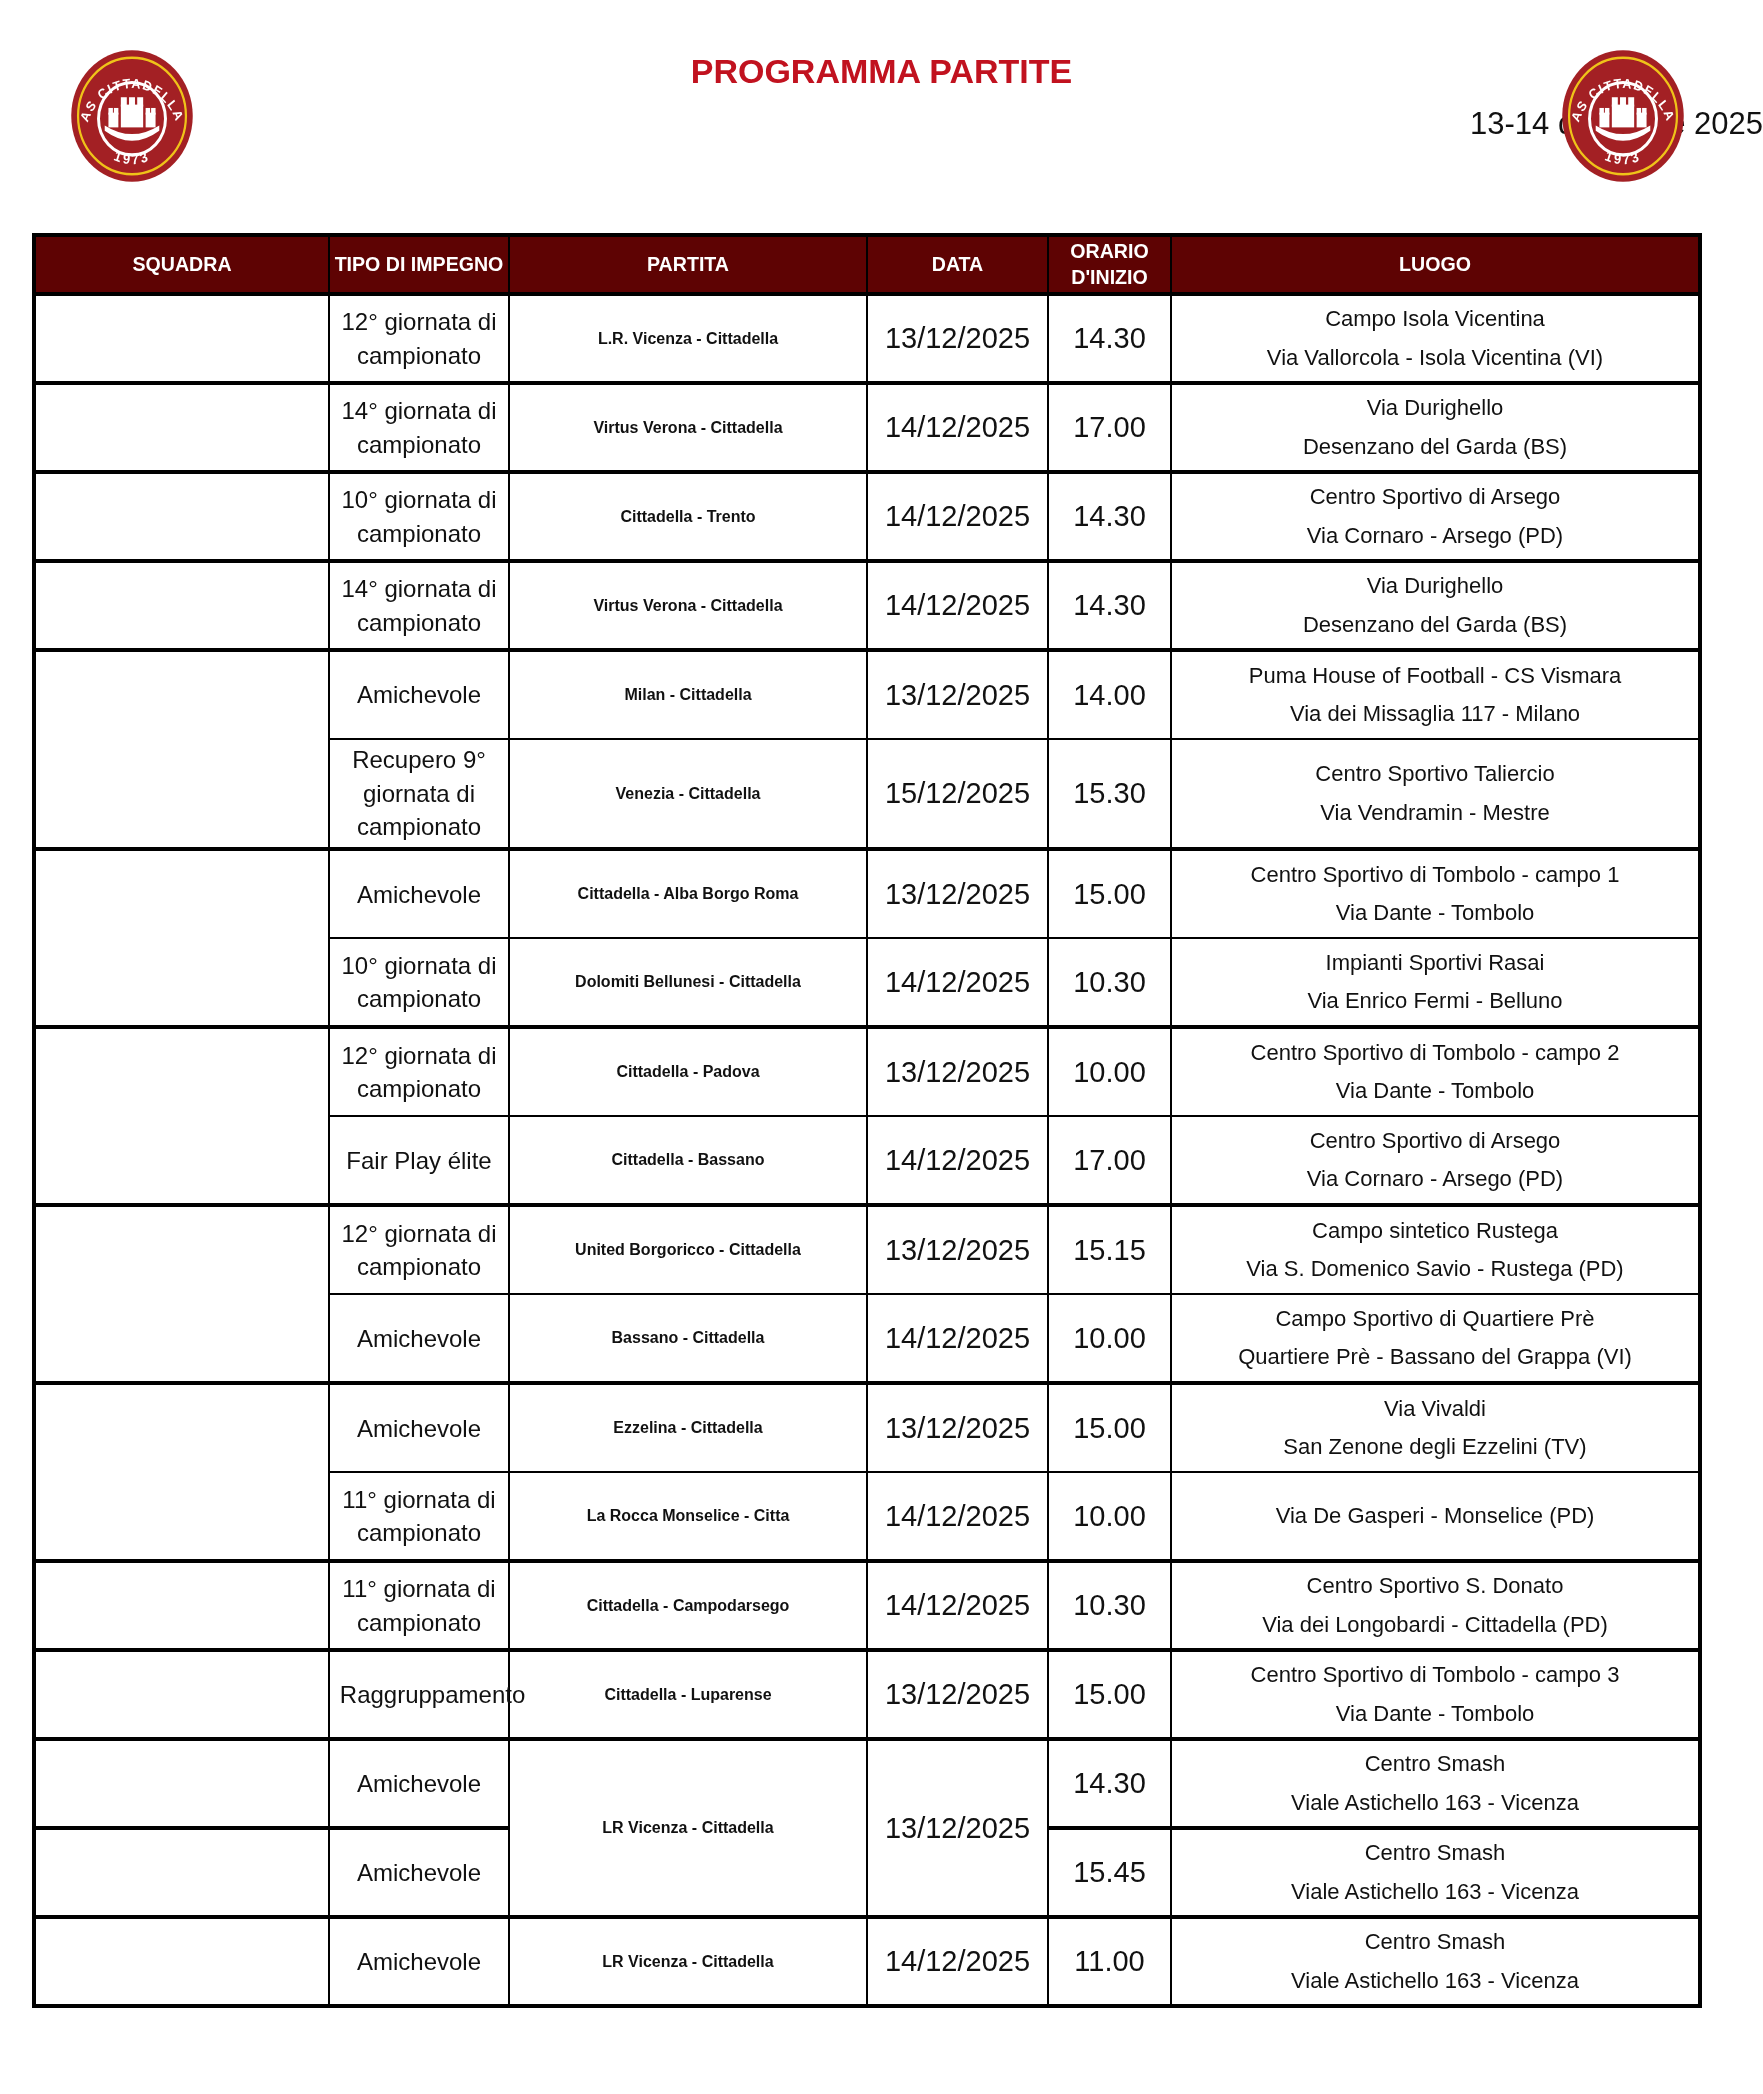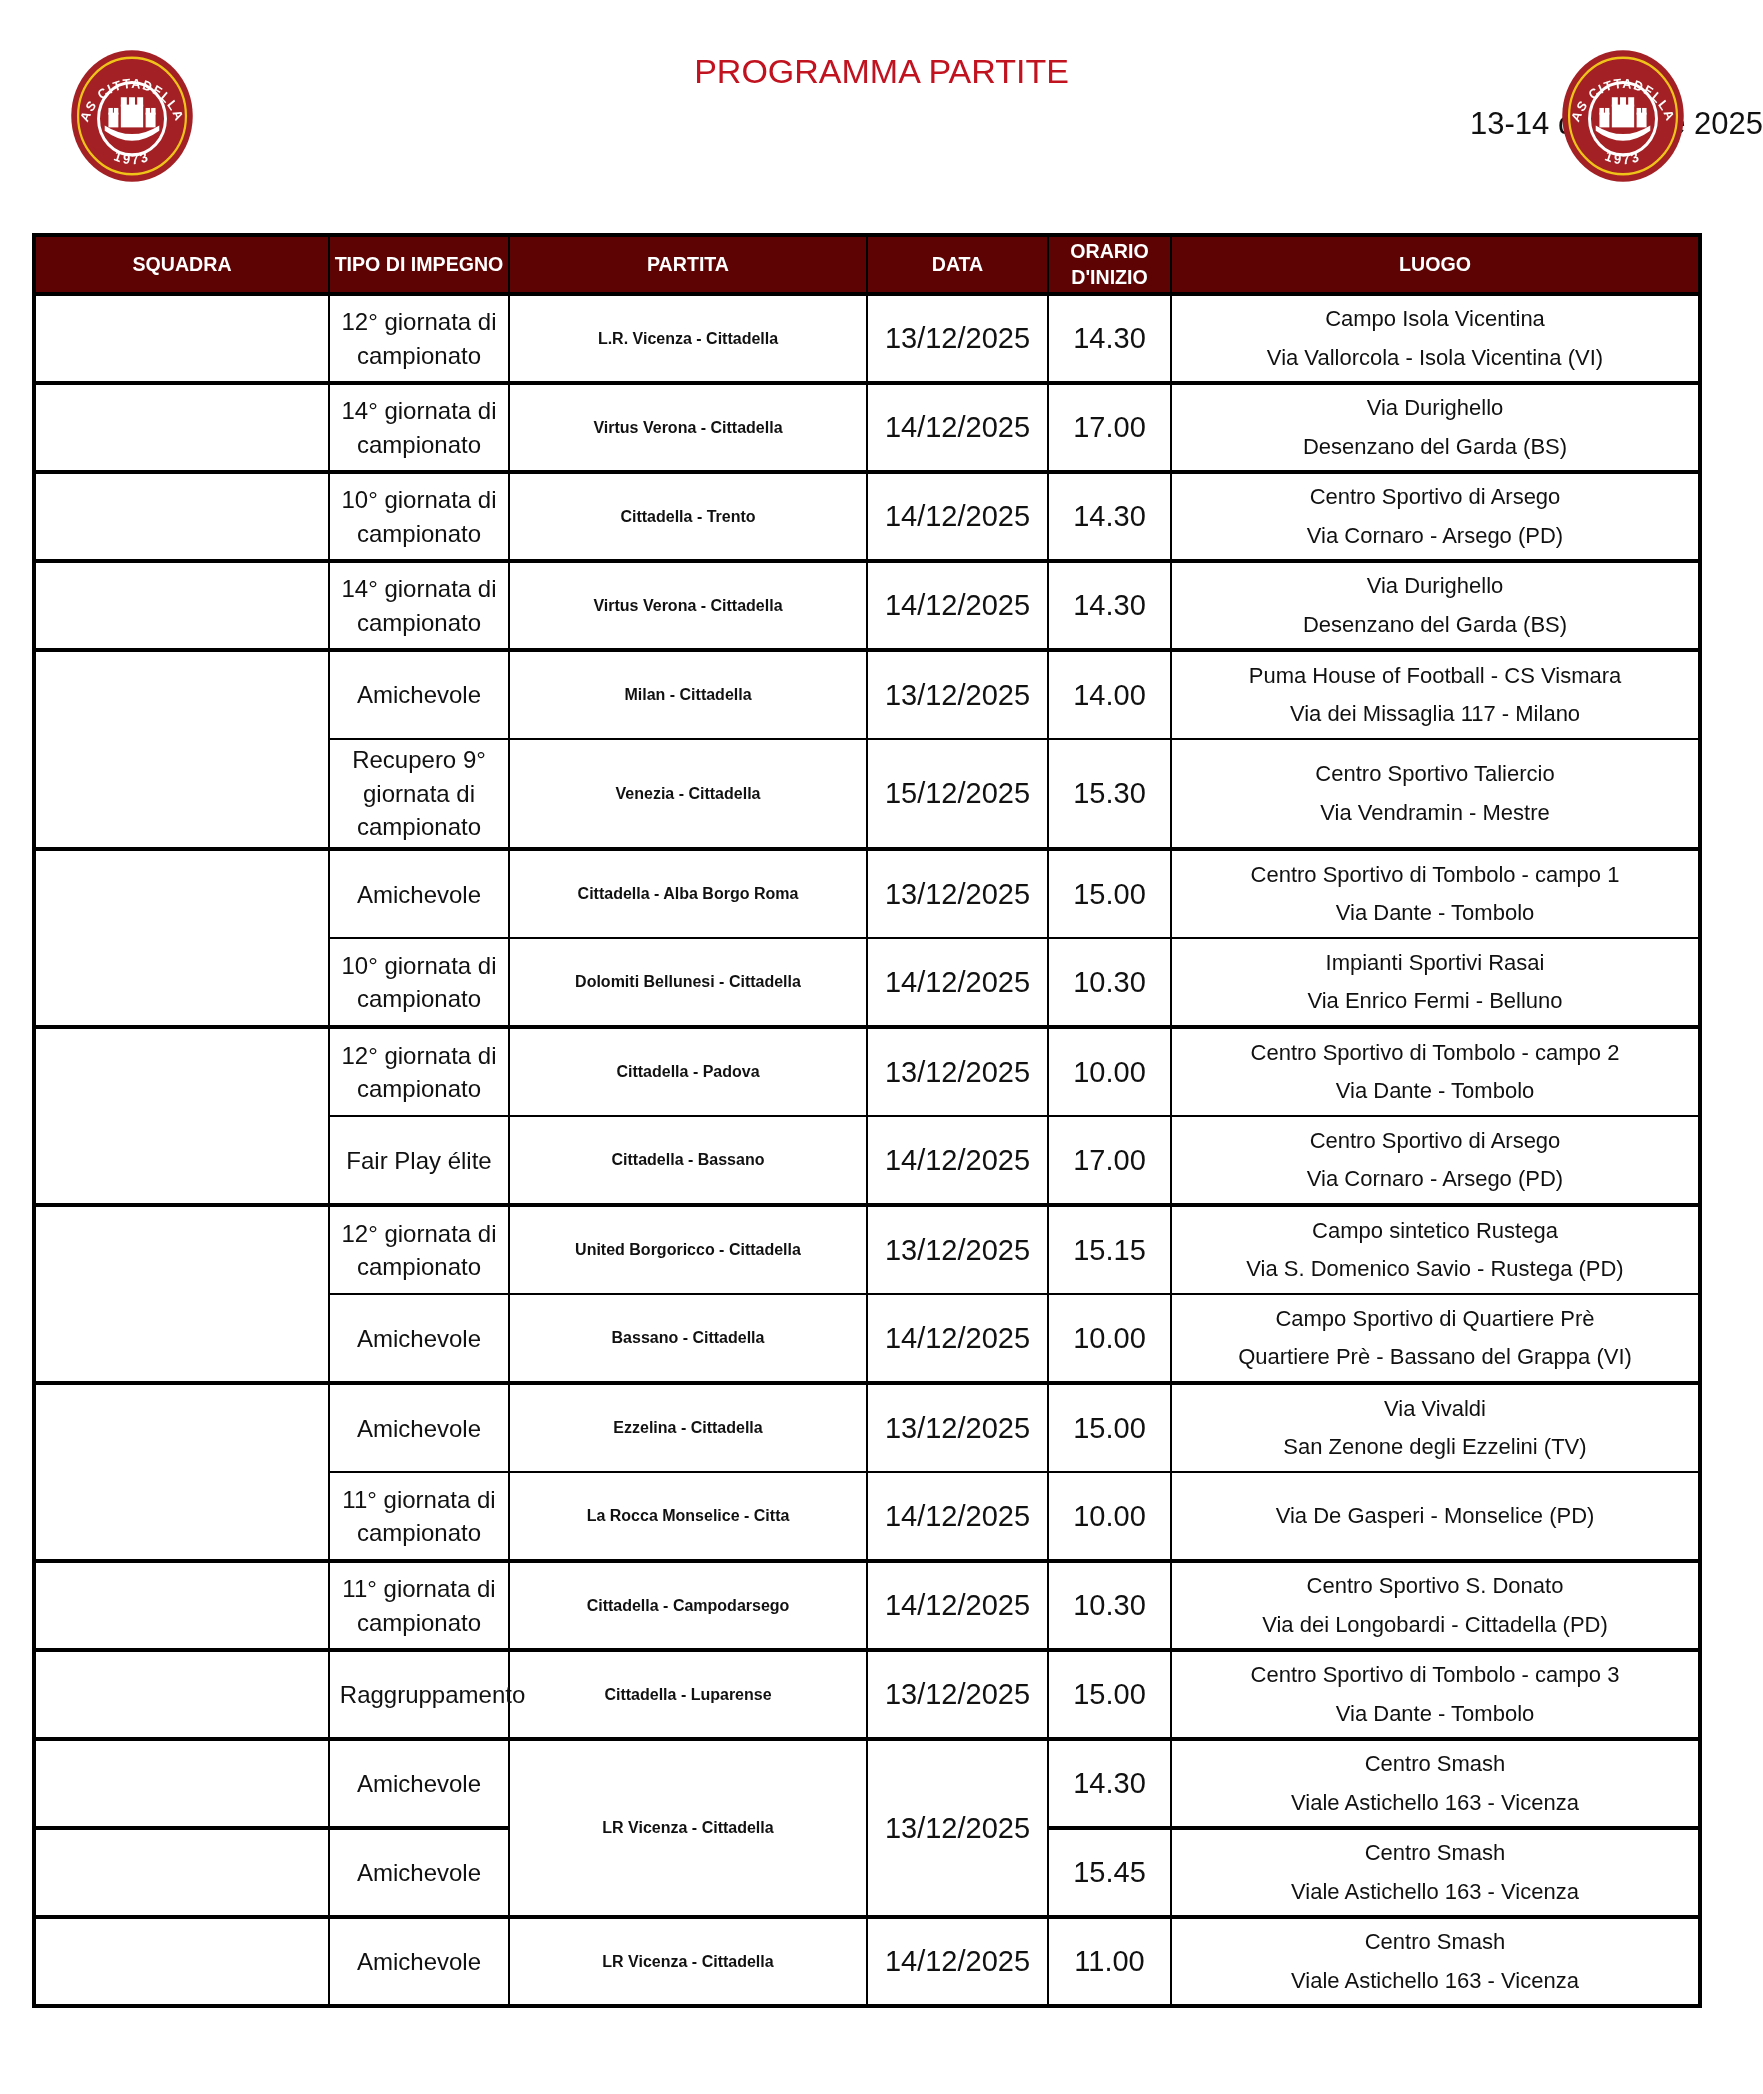--- a/index.html
+++ b/index.html
@@ -19,21 +19,21 @@
   .crest{position:absolute;top:49px;}
   .crest.left{left:70px;}
   .crest.right{right:78px;}
   .crest-bg{fill:var(--crest-red);}
   .gold-ring{fill:none;stroke:var(--crest-gold);stroke-width:1.8px;}
   .white-ring{fill:none;stroke:#ffffff;stroke-width:2.4px;}
   .castle{fill:#ffffff;}
   .crest-text{fill:#ffffff;font-family:"Liberation Sans",sans-serif;font-weight:bold;}
   .titles{position:absolute;top:36px;left:0;right:0;text-align:center;}
   .titles h1{margin:0;font-size:44px;font-weight:bold;letter-spacing:-0.4px;color:var(--text-black);}
-  .titles h2{margin:16.4px 0 0 0;font-size:34px;font-weight:normal;color:var(--subtitle-red);}
+  .titles h2{margin:16.4px 0 0 0;font-size:34px;font-weight:bold;color:var(--subtitle-red);}
   .titles .daterange{margin-top:15px;font-size:31px;color:var(--text-black);text-align:right;}
 
   
   table.schedule{
     position:absolute;top:233px;left:32px;width:1665px;
     border-collapse:collapse;table-layout:fixed;
     border:4.9px solid var(--grid-black);
   }
   table.schedule th{
     background:var(--maroon);color:#ffffff;

